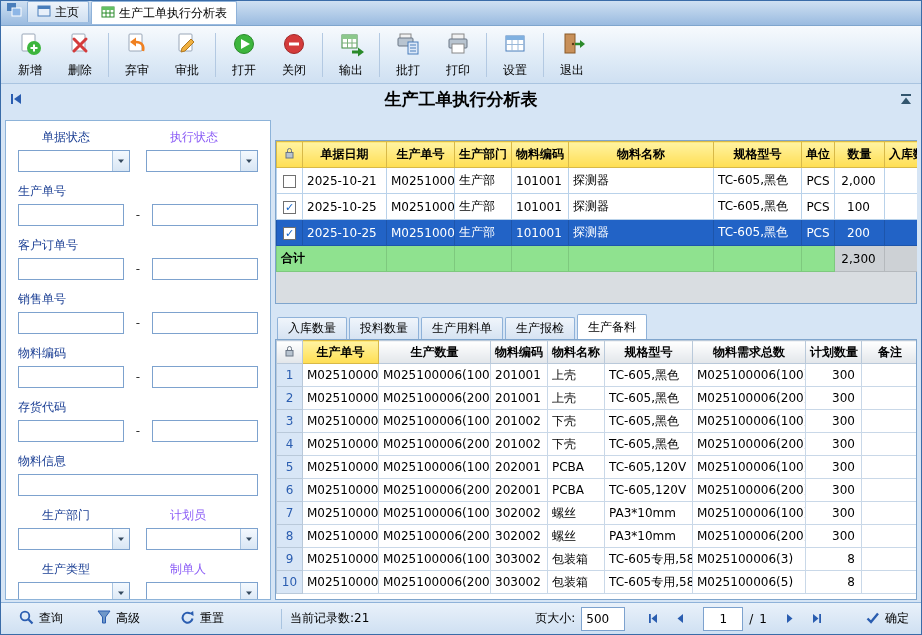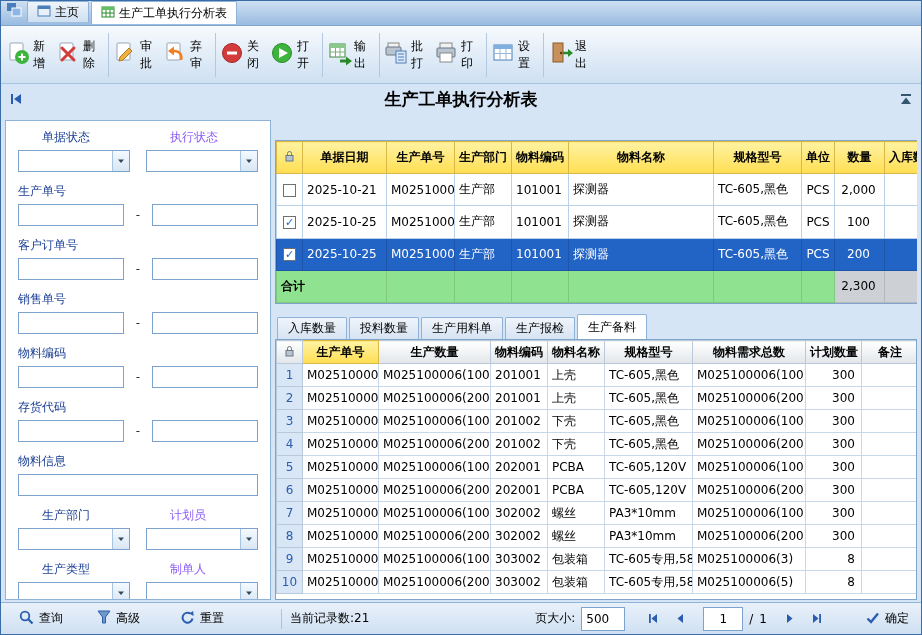--- a/index.html
+++ b/index.html
@@ -12,21 +12,21 @@
             display:flex; align-items:flex-start; padding-left:3px; border-bottom:1px solid #7fa5cd; }
   .appicon { margin:0 5px 3px 2px; }
   .tab { height:21px; display:flex; align-items:center; gap:4px; padding:0 9px;
          background:linear-gradient(#eef4fb,#cfdff1); border:1px solid #8fb2d9; border-bottom:none;
          border-radius:2px 2px 0 0; margin-right:2px; white-space:nowrap; }
   .tab.active { background:#fff; height:23px; }
 
   
   .toolbar { height:58px; flex:none; display:flex; align-items:center; padding:2px 4px;
              background:linear-gradient(#f7fafd,#dce9f6 65%,#cfe0f2); border-bottom:1px solid #a9c4e0; }
-  .tbtn { width:50px; height:52px; display:flex; align-items:center;
+  .tbtn { width:50px; height:52px; display:flex; flex-direction:column; align-items:center;
           justify-content:center; gap:2px; cursor:default; }
   .tbtn svg { width:26px; height:26px; }
   .tsep { width:1px; height:44px; background:#b3c9e2; margin:0 3px; }
 
   
   .titlebar { height:30px; flex:none; position:relative; display:flex; align-items:center;
               justify-content:center; background:#d6e5f5; }
   .titlebar .title { font-size:17px; font-weight:bold; }
   .collapse-left { position:absolute; left:8px; top:8px; }
   .collapse-up { position:absolute; right:8px; top:8px; }
@@ -51,21 +51,21 @@
   .combo .val { flex:1; }
   .combo .btn { width:17px; background:linear-gradient(#f4f9fe,#d8e6f4); border-left:1px solid #a9c4e0;
                 display:flex; align-items:center; justify-content:center; }
 
   
   .content { flex:1; display:flex; flex-direction:column; overflow:hidden; }
   table { border-collapse:collapse; table-layout:fixed; width:100%; }
   td, th { overflow:hidden; white-space:nowrap; font-weight:normal; }
 
   .master-wrap { margin-top:20px; height:164px; flex:none; border:1px solid #7fa5cd;
-                 background:#f9a8d4; display:flex; flex-direction:row; }
+                 background:#f9a8d4; display:flex; flex-direction:column; }
   .mtable td, .mtable th { height:26px; border:1px solid #b9d2ea; padding:0 4px; background:#fff; }
   .mtable th { background:linear-gradient(#fff3a2,#ffde52); border-color:#d8b948; font-weight:bold; text-align:center; }
   .mtable .num { text-align:center; padding-right:6px; }
   .mtable .ctr { text-align:center; }
   .mrow.selected td { background:#2263c6; color:#fff; border-color:#1d55ab; }
   .cb { display:inline-block; width:13px; height:13px; border:1px solid #707070; background:#fff;
         line-height:12px; text-align:center; font-size:11px; color:#1464c8; vertical-align:middle; }
   .total-row td { background:#8fe28f; border-color:#7ec97e; }
   .total-row .t-label { font-weight:bold;margin-left:22px; }
   .total-row .t-gray { background:#cdd1d5; border-color:#b5b9bd; }
@@ -144,46 +144,46 @@
       <span><svg viewBox="0 0 26 26">
             <rect x="5" y="3" width="13" height="17" rx="1" fill="#fff" stroke="#9aa7b8"></rect>
             <path d="M7 8 L19 20 M19 8 L7 20" stroke="#d43b3b" stroke-width="3" stroke-linecap="round"></path>
           </svg></span>
       <span class="lbl">删除</span>
     </div>
     <div class="tsep"></div>
     <div class="tbtn">
       <span><svg viewBox="0 0 26 26">
             <rect x="5" y="3" width="13" height="17" rx="1" fill="#fff" stroke="#9aa7b8"></rect>
-            <path d="M8 17l9-9 3 3-9 9-4 1z" fill="#f0b040" stroke="#b07820"></path>
-          </svg></span>
-      <span class="lbl">审批</span>
-    </div>
-    <div class="tbtn">
-      <span><svg viewBox="0 0 26 26">
-            <rect x="5" y="3" width="13" height="17" rx="1" fill="#fff" stroke="#9aa7b8"></rect>
             <path d="M19 20c1.5-6-2-9-7-9" stroke="#f08020" stroke-width="2.5" fill="none"></path>
             <polygon points="12,6.5 12,15.5 6,11" fill="#f08020"></polygon>
           </svg></span>
       <span class="lbl">弃审</span>
     </div>
+    <div class="tbtn">
+      <span><svg viewBox="0 0 26 26">
+            <rect x="5" y="3" width="13" height="17" rx="1" fill="#fff" stroke="#9aa7b8"></rect>
+            <path d="M8 17l9-9 3 3-9 9-4 1z" fill="#f0b040" stroke="#b07820"></path>
+          </svg></span>
+      <span class="lbl">审批</span>
+    </div>
     <div class="tsep"></div>
+    <div class="tbtn">
+      <span><svg viewBox="0 0 26 26">
+            <circle cx="13" cy="13" r="9.5" fill="#3db53d" stroke="#2a8a2a"></circle>
+            <polygon points="10,8 19,13 10,18" fill="#fff"></polygon>
+          </svg></span>
+      <span class="lbl">打开</span>
+    </div>
     <div class="tbtn">
       <span><svg viewBox="0 0 26 26">
             <circle cx="13" cy="13" r="9.5" fill="#d43b3b" stroke="#a02828"></circle>
             <rect x="8" y="11.5" width="10" height="3" fill="#fff"></rect>
           </svg></span>
       <span class="lbl">关闭</span>
-    </div>
-    <div class="tbtn">
-      <span><svg viewBox="0 0 26 26">
-            <circle cx="13" cy="13" r="9.5" fill="#3db53d" stroke="#2a8a2a"></circle>
-            <polygon points="10,8 19,13 10,18" fill="#fff"></polygon>
-          </svg></span>
-      <span class="lbl">打开</span>
     </div>
     <div class="tsep"></div>
     <div class="tbtn">
       <span><svg viewBox="0 0 26 26">
             <rect x="4" y="4" width="15" height="13" fill="#fff" stroke="#3d8a3d"></rect>
             <rect x="4" y="4" width="15" height="4" fill="#8cc88c"></rect>
             <path d="M4 12h15M9.5 8v9M14 8v9" stroke="#7ab07a" fill="none"></path>
             <path d="M14 21h7" stroke="#2a8a2a" stroke-width="3"></path>
             <polygon points="20,16.5 26,21 20,25.5" fill="#2a8a2a"></polygon>
           </svg></span>

